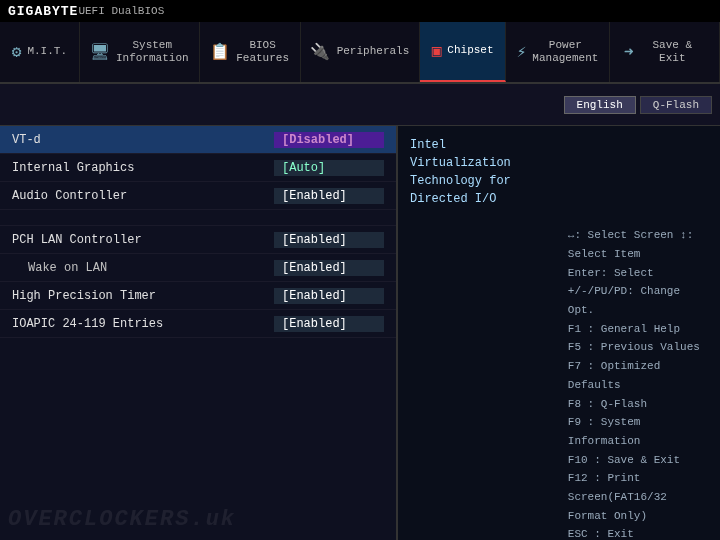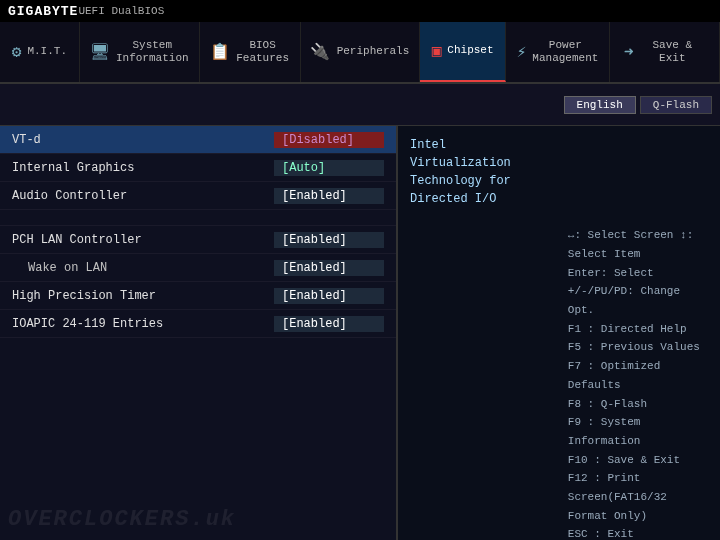--- a/index.html
+++ b/index.html
@@ -132,22 +132,23 @@
     }
     .setting-value {
       background: #1e2a3a;
       color: #ffffff;
       padding: 1px 8px;
       font-size: 12px;
       min-width: 110px;
       text-align: left;
     }
     .setting-value.disabled-val {
-      background: #7f1d1d;
+      background: #4c1d95;
       color: #cc88cc;
+      font-weight: bold;
     }
     .setting-value.auto-val {
       background: #1e2a3a;
       color: #88ffcc;
     }
 
     .spacer-row {
       height: 16px;
       border-bottom: 1px solid #1a1a2a;
     }
@@ -282,21 +283,21 @@
     </div>
   </div>
 
   <div id="right-panel">
     <div id="description-box"><span>Intel Virtualization Technology for<br>Directed I/O</span></div>
     <div id="help-box">
 
     <div>↔: Select Screen  ↕: Select Item</div>
         <div>Enter: Select</div>
         <div>+/-/PU/PD: Change Opt.</div>
-        <div>F1   : Directed Help</div>
+        <div>F1   : General Help</div>
         <div>F5   : Previous Values</div>
         <div>F7   : Optimized Defaults</div>
         <div>F8   : Q-Flash</div>
         <div>F9   : System Information</div>
         <div>F10  : Save &amp; Exit</div>
         <div>F12  : Print Screen(FAT16/32 Format Only)</div>
         <div>ESC  : Exit</div>
       </div>
   </div>
 

